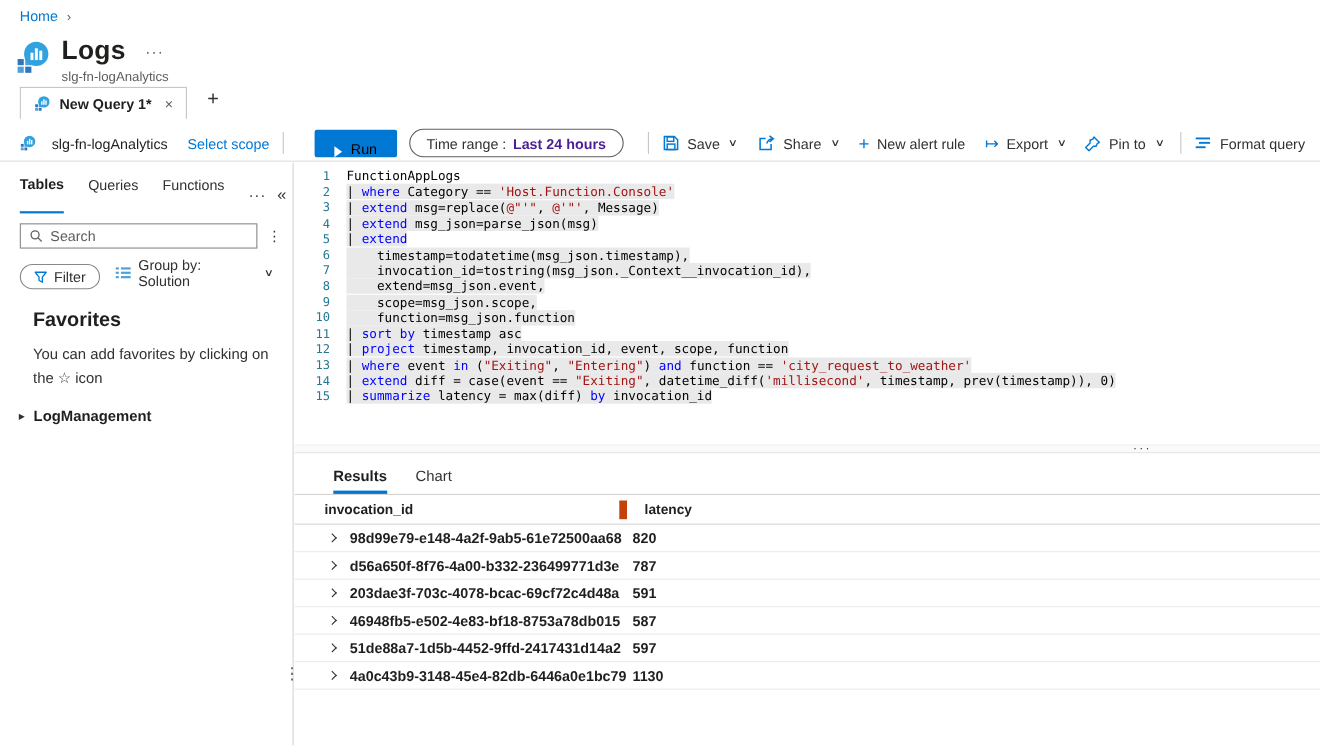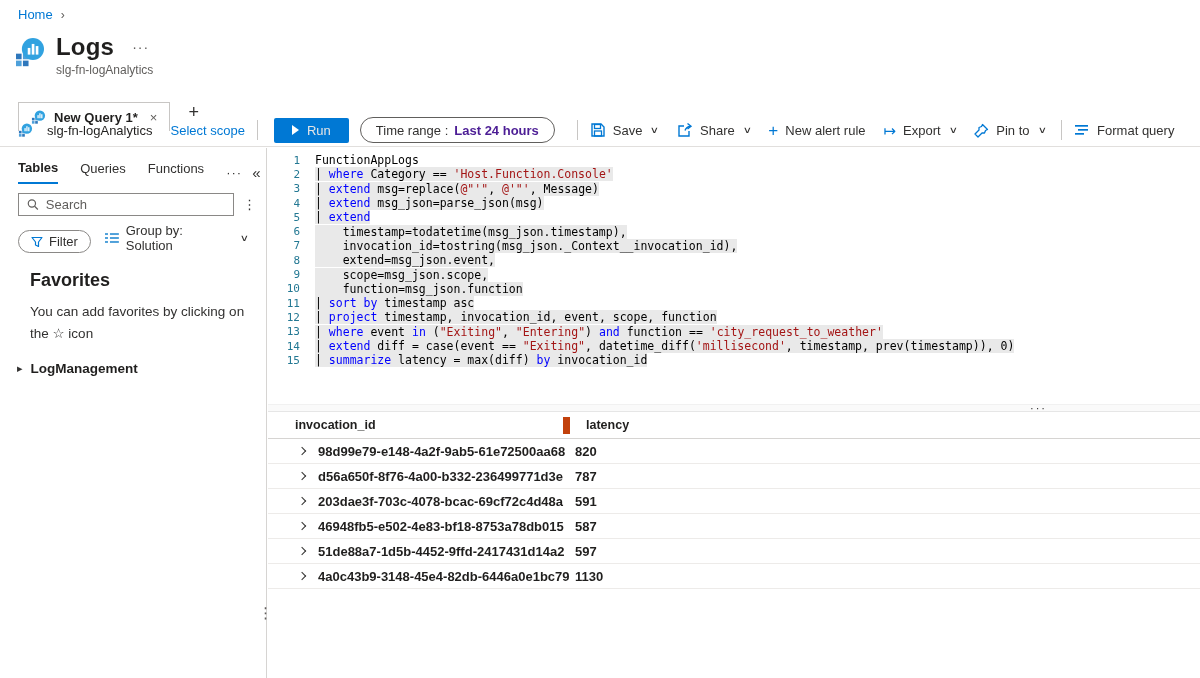--- a/index.html
+++ b/index.html
@@ -13,58 +13,58 @@
   .breadcrumb .crumb { color:#0078d4; cursor:pointer; }
   .breadcrumb .bc-sep { color:#605e5c; font-size:12px; }
   .title-block { position:absolute; left:14px; top:33px; display:flex; }
   .logs-icon-lg { width:32px; height:32px; margin-top:4px; }
   .title-texts { margin-left:10px; }
   .title-row { display:flex; align-items:center; gap:18px; }
   .page-title { font-size:24px; font-weight:700; color:#201f1e; letter-spacing:.2px; }
   .title-more { color:#605e5c; font-size:14px; letter-spacing:1px; cursor:pointer; }
   .page-subtitle { font-size:12px; color:#605e5c; margin-top:2px; }
   
-  .tabstrip { position:absolute; left:18px; top:102px; height:29px; display:flex; align-items:flex-start; }
+  .tabstrip { position:absolute; left:18px; top:79px; height:29px; display:flex; align-items:flex-start; }
   .query-tab {
     display:flex; align-items:center; gap:8px; height:29px; padding:0 12px;
     border:1px solid #c8c6c4; border-bottom:none; background:#fff; cursor:pointer;
   }
   .query-tab .tab-label { font-size:13px; font-weight:700; color:#201f1e; }
   .tab-close { color:#605e5c; font-size:13px; margin-left:4px; cursor:pointer; }
   .logs-icon-sm { width:15px; height:15px; }
   .new-tab-btn { font-size:18px; color:#323130; margin-left:14px; padding:0 4px 4px 4px; cursor:pointer; font-weight:400; }
   
   .toolbar {
     position:absolute; left:0; top:114px; width:1200px; height:33px;
     display:flex; align-items:center; padding-left:18px; border-bottom:1px solid #e1dfdd;
     font-size:13px; white-space:nowrap;
   }
   .tb-item { display:flex; align-items:center; gap:7px; cursor:pointer; }
   .tb-sep { width:1px; height:20px; background:#c8c6c4; margin:0 12px; }
   .scope-label { color:#201f1e; margin-left:7px; }
   .select-scope { color:#0078d4; margin-left:18px; cursor:pointer; }
   .run-btn {
-    display:flex; align-items:center; gap:8px; background:#0078d4; color:#e5e5e5;
-    height:25px; padding:0 18px; border-radius:2px; cursor:pointer; margin-left:4px;
+    display:flex; align-items:flex-end; gap:8px; background:#0078d4; color:#000000;
+    height:25px; padding:0 18px; border-radius:2px; cursor:pointer; margin-left:16px;
   }
   .run-play { width:0; height:0; border-left:7px solid #fff; border-top:5px solid transparent; border-bottom:5px solid transparent; }
   .time-pill {
     display:flex; align-items:center; gap:6px; border:1px solid #605e5c; border-radius:14px;
     height:26px; padding:0 15px; margin-left:11px; cursor:pointer;
   }
   .time-pill .tp-value { font-weight:700; color:#4c1d95; }
   .chev { font-size:9px; color:#323130; transform:scaleX(1.4); display:inline-block; margin-left:2px; }
   .tb-gap { margin-left:18px; }
   .blue-glyph { color:#0078d4; font-size:15px; line-height:1; }
   .plus-glyph { color:#0078d4; font-size:17px; line-height:1; font-weight:400; }
   .icon-svg { display:block; }
   
   .sidebar { position:absolute; left:0; top:148px; width:267px; height:530px; border-right:1px solid #d6d4d2; background:#fff; }
   .side-tabs { display:flex; align-items:center; padding:12px 18px 0 18px; font-size:13px; }
-  .side-tab { margin-right:22px; padding-bottom:7px; cursor:pointer; color:#323130; }
+  .side-tab { margin-right:22px; padding-bottom:17px; cursor:pointer; color:#323130; }
   .side-tab.active { font-weight:700; color:#201f1e; border-bottom:2px solid #0078d4; }
   .side-tabs-more { margin-left:auto; display:flex; align-items:center; gap:10px; }
   .more-dots { color:#323130; letter-spacing:1px; font-size:13px; cursor:pointer; }
   .collapse-pane { font-size:15px; color:#323130; cursor:pointer; }
   .search-row { display:flex; align-items:center; margin:9px 10px 0 18px; }
   .search-box {
     flex:1; display:flex; align-items:center; gap:7px; border:1px solid #8a8886;
     height:23px; padding:0 8px; background:#fff;
   }
   .search-box input { border:none; outline:none; font-size:13px; color:#323130; width:100%; font-family:"Liberation Sans",sans-serif; }
@@ -337,20 +337,24 @@
         <span class="ln">15</span>
         <span class="code-text sel"><span class="tok-p">| </span><span class="tok-k">summarize</span><span class="tok-p"> latency = max(diff) </span><span class="tok-k">by</span><span class="tok-p"> invocation_id</span></span>
       </div>
     </div>
 
   <div class="splitter">
     <span class="splitter-dots">···</span>
   </div>
 
   <div class="results">
+    <div class="results-tabs">
+      <span class="res-tab active">Results</span>
+      <span class="res-tab">Chart</span>
+    </div>
     <div class="grid-header">
       <span class="hdr-id">invocation_id</span>
       <span class="hdr-latency">latency</span>
     </div>
     <div>
         <div class="grid-row">
           <span class="row-chevron"></span>
           <span class="row-id">98d99e79-e148-4a2f-9ab5-61e72500aa68</span>
           <span class="row-latency">820</span>
         </div>

